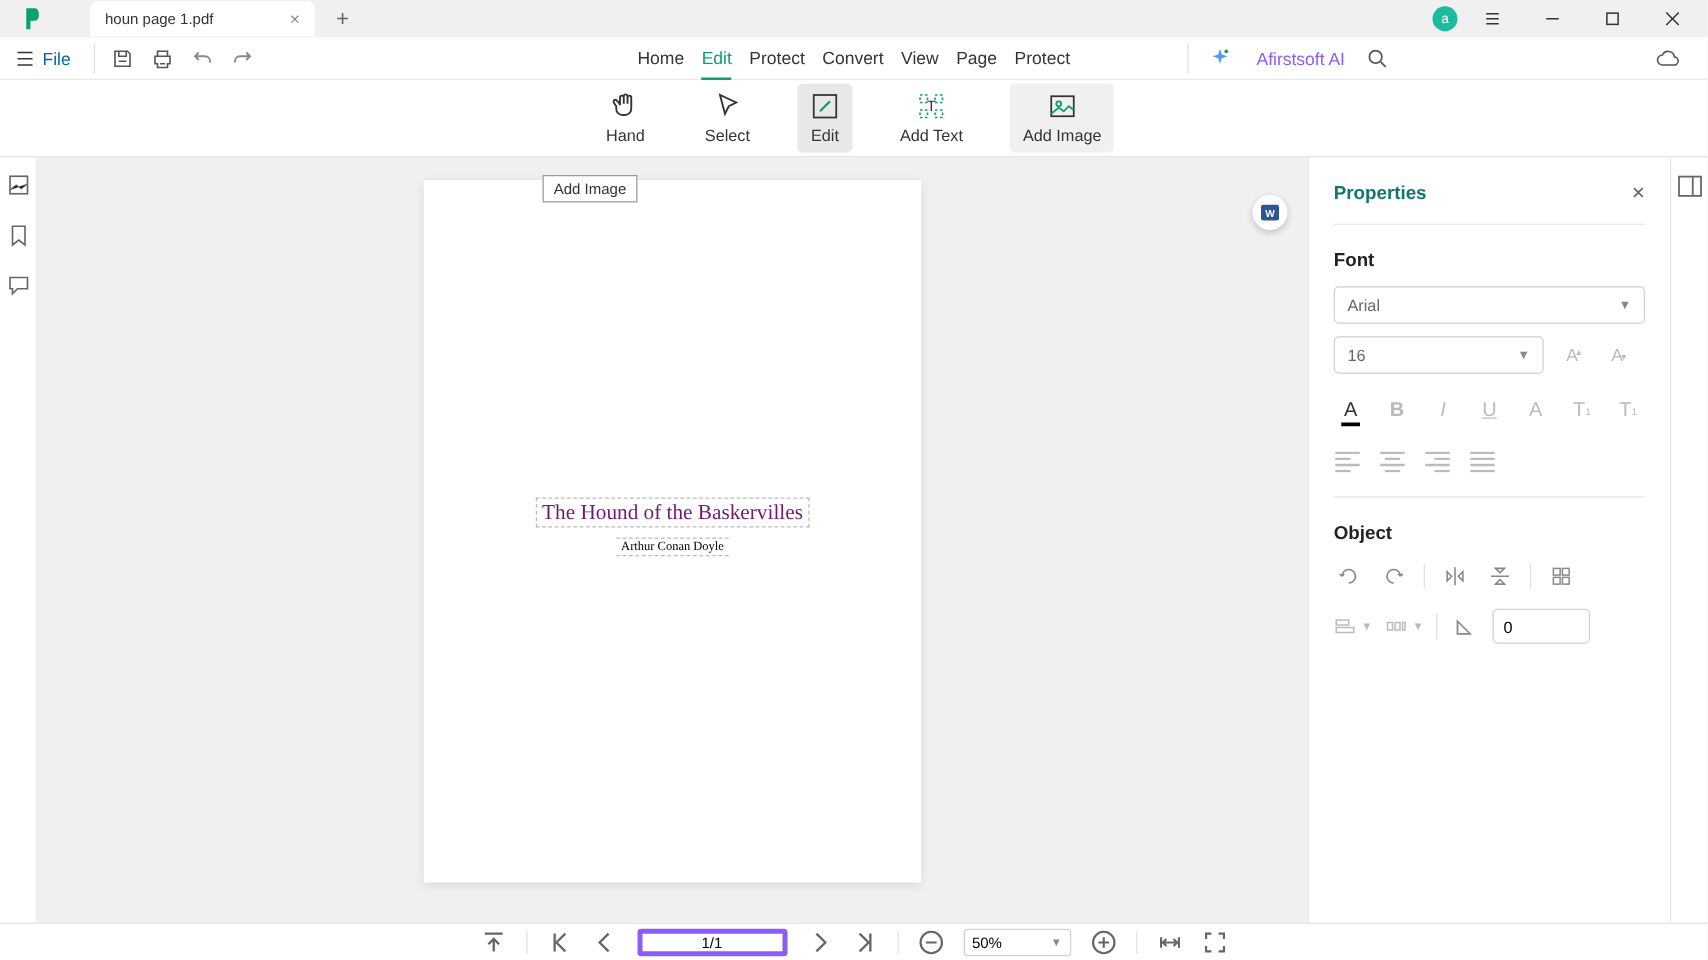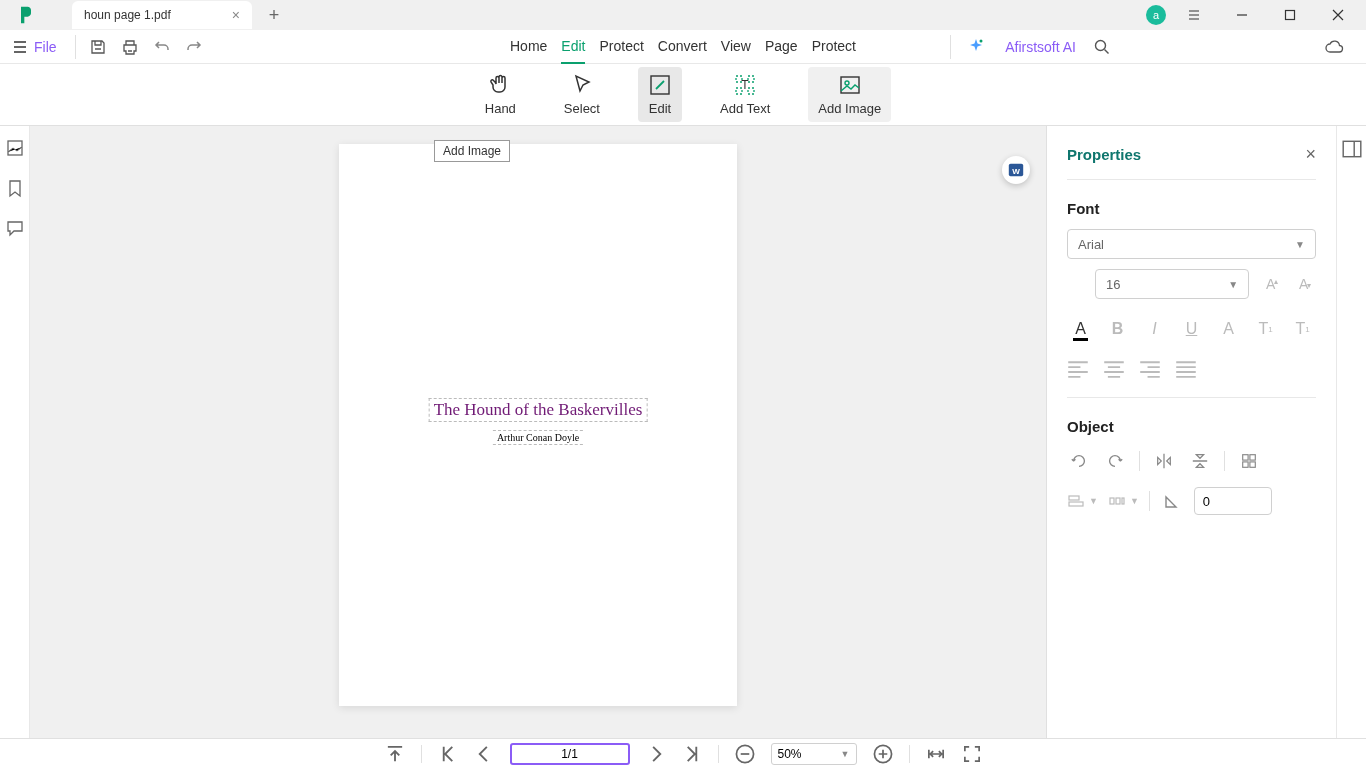--- a/index.html
+++ b/index.html
@@ -12,21 +12,21 @@
 .tab { background: #fff; height: 28px; padding: 0 12px; display: flex; align-items: center; border-radius: 6px 6px 0 0; margin-left: 32px; font-size: 12px; color: #333; min-width: 180px; }
 .tab-close { margin-left: auto; color: #888; cursor: pointer; font-size: 14px; }
 .tab-add { width: 28px; height: 28px; display: flex; align-items: center; justify-content: center; color: #666; font-size: 18px; margin-left: 8px; }
 .titlebar-right { margin-left: auto; display: flex; align-items: center; gap: 8px; padding-right: 8px; }
 .user-badge { width: 20px; height: 20px; border-radius: 50%; background: #1abc9c; color: #fff; font-size: 11px; display: flex; align-items: center; justify-content: center; }
 .win-btn { width: 40px; height: 28px; display: flex; align-items: center; justify-content: center; color: #333; }
 .win-btn svg { width: 12px; height: 12px; }
 
 
 .menubar { height: 34px; background: #fff; display: flex; align-items: center; border-bottom: 1px solid #e8e8e8; }
-.file-menu { display: flex; align-items: flex-start; gap: 6px; padding: 0 12px; font-size: 14px; color: #8b5cf6; }
+.file-menu { display: flex; align-items: flex-start; gap: 6px; padding: 0 12px; font-size: 14px; color: #0369a1; }
 .file-menu svg { width: 16px; height: 16px; }
 .menu-sep { width: 1px; height: 24px; background: #e0e0e0; margin: 0 6px; }
 .menu-icon-btn { width: 32px; height: 28px; display: flex; align-items: center; justify-content: center; color: #555; }
 .menu-tabs { display: flex; gap: 14px; margin-left: auto; margin-right: auto; position: absolute; left: 50%; transform: translateX(-50%); }
 .menu-tab { font-size: 14px; color: #333; padding: 8px 0; cursor: pointer; }
 .menu-tab.active { color: #0aa06e; border-bottom: 2px solid #0aa06e; }
 .menubar-right { margin-left: auto; display: flex; align-items: center; gap: 10px; padding-right: 16px; }
 .ai-btn { display: flex; align-items: center; gap: 20px; font-size: 14px; color: #8b5cf6; }
 .ai-btn svg { width: 18px; height: 18px; }
 
@@ -48,21 +48,21 @@
 .doc-author { position: absolute; top: 286px; left: 50%; transform: translateX(-50%); font-family: Georgia, serif; font-size: 10px; color: #000; border-bottom: 1px dashed #bbb; border-top: 1px dashed #bbb; padding: 1px 4px; white-space: nowrap; }
 .tooltip { position: absolute; top: 14px; left: 404px; background: #fff; border: 1px solid #999; padding: 3px 8px; font-size: 12px; color: #333; }
 .float-btn { position: absolute; top: 30px; right: 16px; width: 28px; height: 28px; border-radius: 50%; background: #fff; box-shadow: 0 2px 6px rgba(0,0,0,0.2); display: flex; align-items: center; justify-content: center; }
 
 
 .right-panel { width: 290px; background: #fff; border-left: 1px solid #e0e0e0; padding: 18px 20px; }
 .panel-header { display: flex; align-items: center; justify-content: space-between; padding-bottom: 14px; border-bottom: 1px solid #e8e8e8; }
 .panel-title { font-size: 15px; font-weight: 600; color: #0f766e; }
 .section-title { font-size: 15px; font-weight: 600; color: #222; margin-top: 20px; margin-bottom: 12px; }
 .select-box { width: 100%; height: 30px; border: 1px solid #d0d0d0; border-radius: 4px; padding: 0 10px; font-size: 13px; color: #666; display: flex; align-items: center; justify-content: space-between; }
-.select-row { display: flex; gap: 8px; margin-top: 10px; align-items: center; margin-left: 28px; }
+.select-row { display: flex; gap: 8px; margin-top: 10px; align-items: center; }
 .size-select { width: 168px; height: 30px; border: 1px solid #d0d0d0; border-radius: 4px; padding: 0 10px; font-size: 13px; color: #666; display: flex; align-items: center; justify-content: space-between; }
 .icon-btn-sm { width: 28px; height: 28px; display: flex; align-items: center; justify-content: center; color: #bbb; }
 .format-row { display: flex; gap: 10px; margin-top: 16px; }
 .format-btn { width: 28px; height: 28px; display: flex; align-items: center; justify-content: center; color: #bbb; font-size: 16px; }
 .format-btn.colored { color: #333; position: relative; }
 .format-btn.colored::after { content: ''; position: absolute; bottom: 2px; left: 6px; right: 6px; height: 3px; background: #000; }
 .align-row { display: flex; gap: 14px; margin-top: 18px; padding-bottom: 18px; border-bottom: 1px solid #e8e8e8; }
 .align-btn { width: 22px; height: 18px; color: #bbb; }
 .object-row { display: flex; gap: 12px; margin-top: 14px; align-items: center; }
 .obj-btn { width: 24px; height: 24px; color: #888; display: flex; align-items: center; justify-content: center; }
@@ -70,21 +70,21 @@
 .obj-row2 { display: flex; gap: 10px; margin-top: 14px; align-items: center; }
 .obj-dd { display: flex; align-items: center; gap: 4px; color: #bbb; }
 .rot-input { width: 78px; height: 28px; border: 1px solid #d0d0d0; border-radius: 4px; padding: 0 8px; font-size: 13px; }
 
 .right-edge { width: 30px; background: #fff; border-left: 1px solid #e8e8e8; display: flex; flex-direction: column; align-items: center; padding-top: 12px; }
 .right-edge-btn { width: 22px; height: 22px; color: #666; }
 
 
 .bottombar { height: 30px; background: #fff; border-top: 1px solid #e0e0e0; display: flex; align-items: center; justify-content: center; gap: 16px; }
 .bb-btn { width: 20px; height: 20px; display: flex; align-items: center; justify-content: center; color: #666; }
-.page-input { width: 120px; height: 22px; border: 2px solid #8b5cf6; border-radius: 3px; text-align: center; font-size: 12px; }
+.page-input { width: 120px; height: 22px; border: 4px solid #8b5cf6; border-radius: 3px; text-align: center; font-size: 12px; }
 .zoom-select { width: 86px; height: 22px; border: 1px solid #d0d0d0; border-radius: 3px; padding: 0 6px; font-size: 12px; display: flex; align-items: center; justify-content: space-between; }
 .bb-sep { width: 1px; height: 18px; background: #e0e0e0; }
 </style>
 </head>
 <body>
 
 <div class="titlebar">
   <div class="logo">
     <svg viewBox="0 0 24 24">
         <path fill="#0aa06e" d="M6 2h8c2 0 4 2 4 4v4c0 2-2 4-4 4h-4v8H6V2z"></path>

